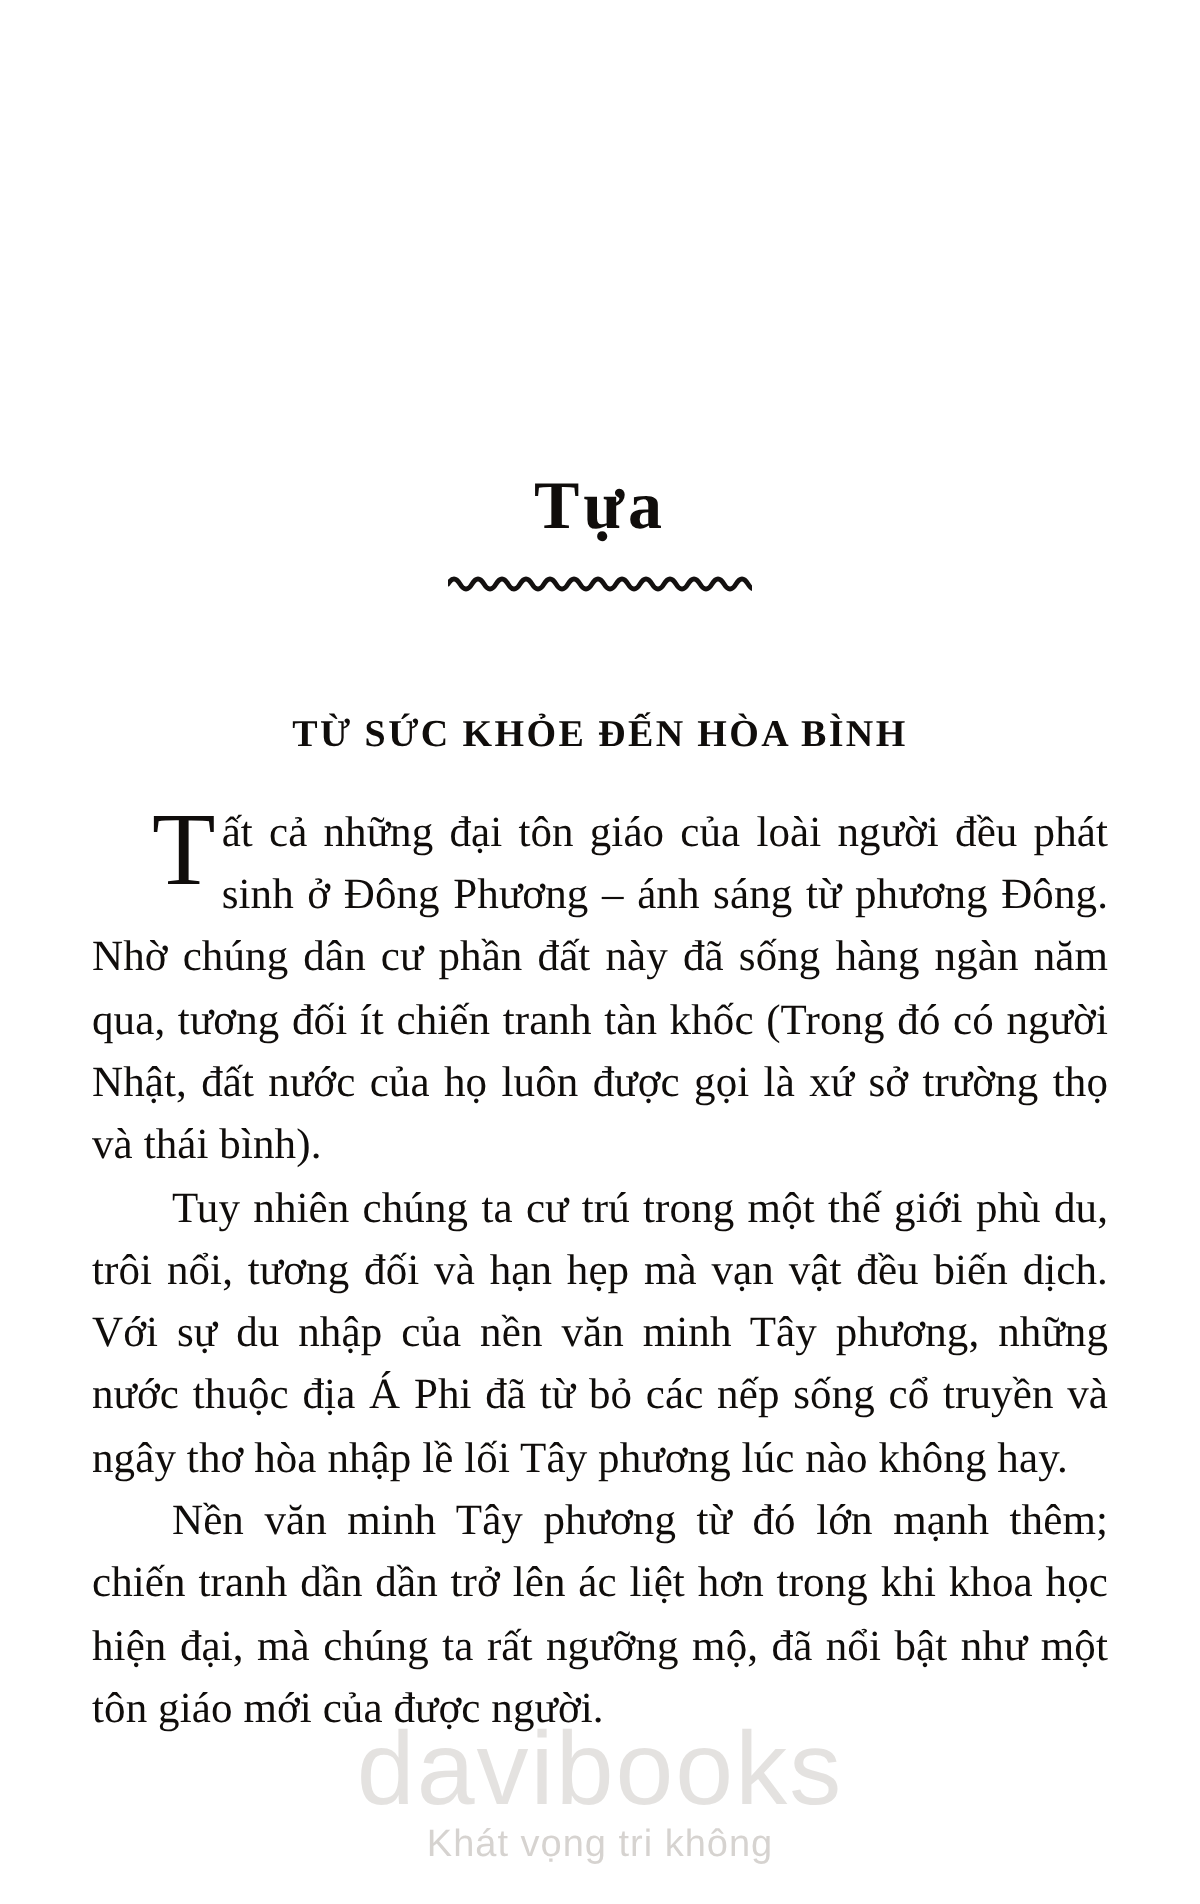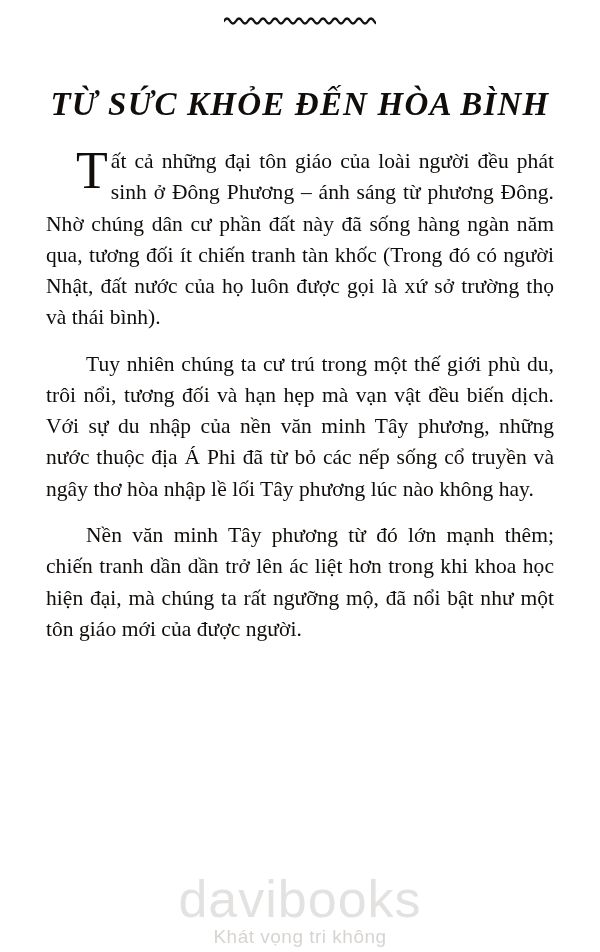--- a/index.html
+++ b/index.html
@@ -70,40 +70,38 @@
 
   .ornament {
     width: 152px;
     height: 14px;
     margin: 14px auto 0 auto;
     display: block;
   }
 
   .chapter-title {
     text-align: center;
-    font-size: 33px;
+    font-size: 19px;
     font-weight: bold;
     letter-spacing: 1.2px;
     margin: 58px 0 0 0;
     line-height: 1.15;
-    font-style: italic;
   }
 
   
   .para {
     font-size: 21.5px;
     line-height: 1.455;
     text-align: justify;
     text-justify: inter-word;
     margin: 0;
     text-indent: 40px;
     letter-spacing: 0.05px;
   }
   .para + .para {
-    margin-top: 15px;
   }
 
   .first-para {
     margin-top: 22px;
     text-indent: 0;
   }
   .first-para .dropcap {
     float: left;
     font-size: 52px;
     line-height: 0.82;
@@ -116,20 +114,21 @@
 
 <div class="page">
 
   <div class="watermark">
     <div class="watermark-main">davibooks</div>
     <div class="watermark-sub">Khát vọng tri không</div>
   </div>
 
   <div class="content">
 
+    <h1 class="section-title">Tựa</h1>
 
     <svg class="ornament" viewBox="0 0 152 14" aria-hidden="true">
       <path d="M0 7 q3 -5 6 0 q3 5 6 0 q3 -5 6 0 q3 5 6 0 q3 -5 6 0 q3 5 6 0 q3 -5 6 0 q3 5 6 0 q3 -5 6 0 q3 5 6 0 q3 -5 6 0 q3 5 6 0 q3 -5 6 0 q3 5 6 0 q3 -5 6 0 q3 5 6 0 q3 -5 6 0 q3 5 6 0 q3 -5 6 0 q3 5 6 0 q3 -5 6 0 q3 5 6 0 q3 -5 6 0 q3 5 6 0 q3 -5 6 0 q3 5 6 0" fill="none" stroke="#141110" stroke-width="2.4" stroke-linecap="round"></path>
     </svg>
 
     <h2 class="chapter-title">TỪ SỨC KHỎE ĐẾN HÒA BÌNH</h2>
 
     <p class="para first-para">
       <span class="dropcap">T</span><span>ất cả những đại tôn giáo của loài người đều phát sinh ở Đông Phương – ánh sáng từ phương Đông. Nhờ chúng dân cư phần đất này đã sống hàng ngàn năm qua, tương đối ít chiến tranh tàn khốc (Trong đó có người Nhật, đất nước của họ luôn được gọi là xứ sở trường thọ và thái bình).</span>
     </p>

